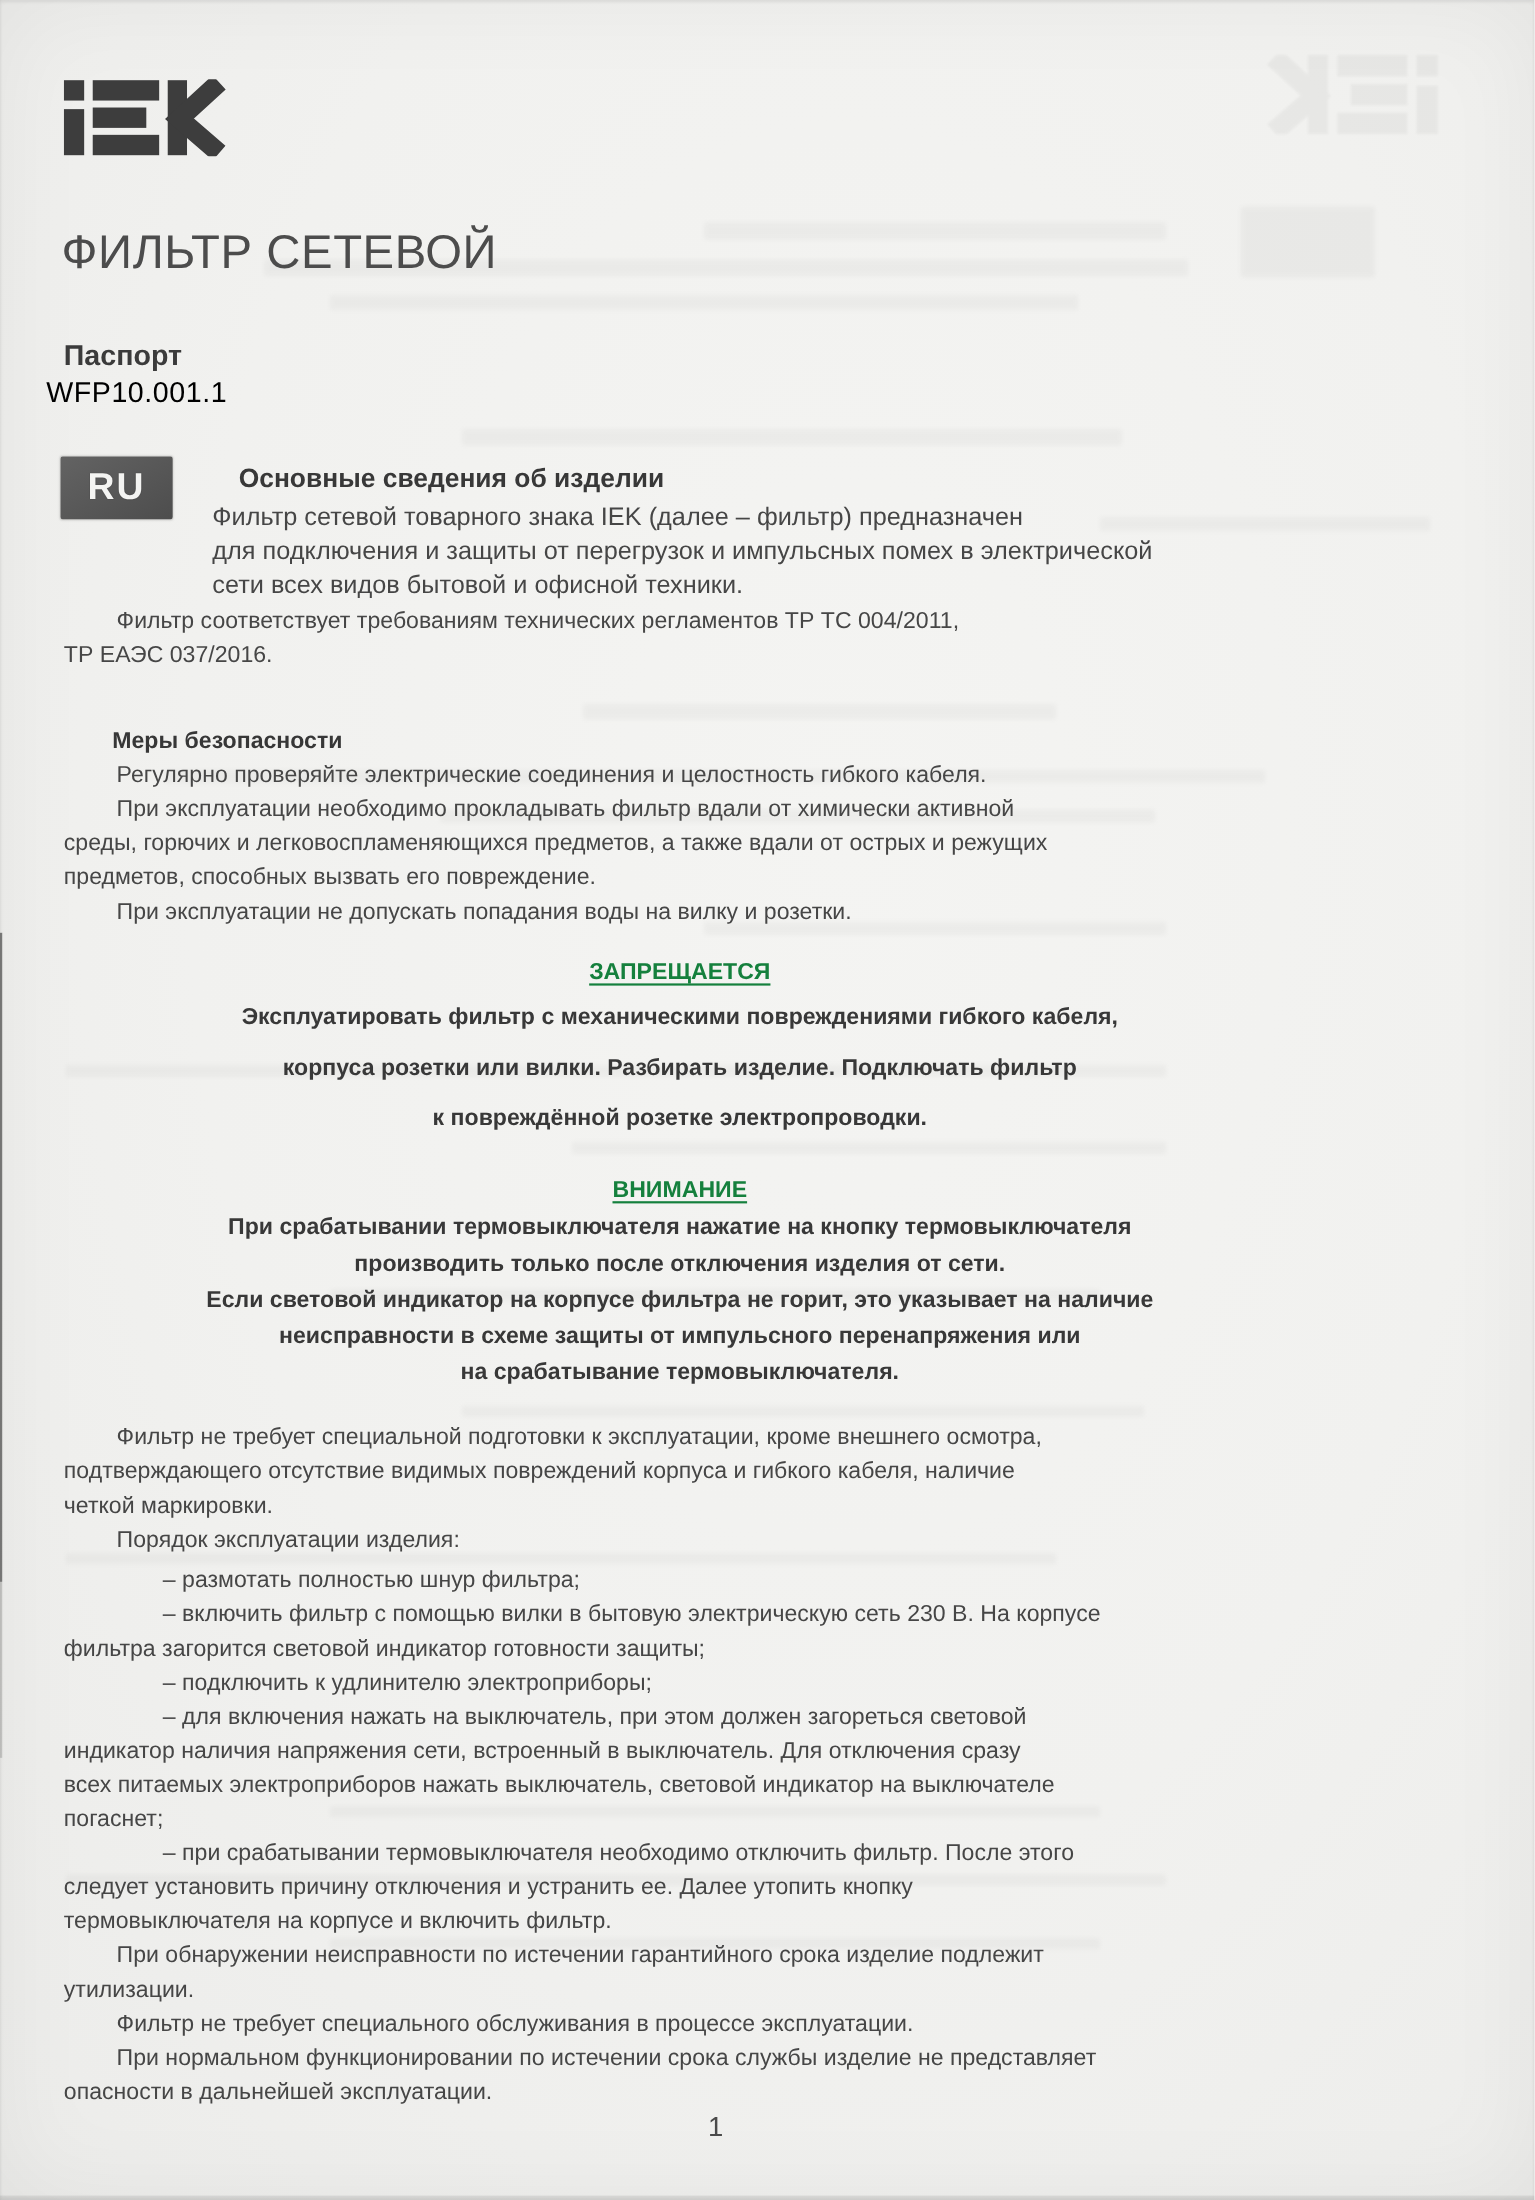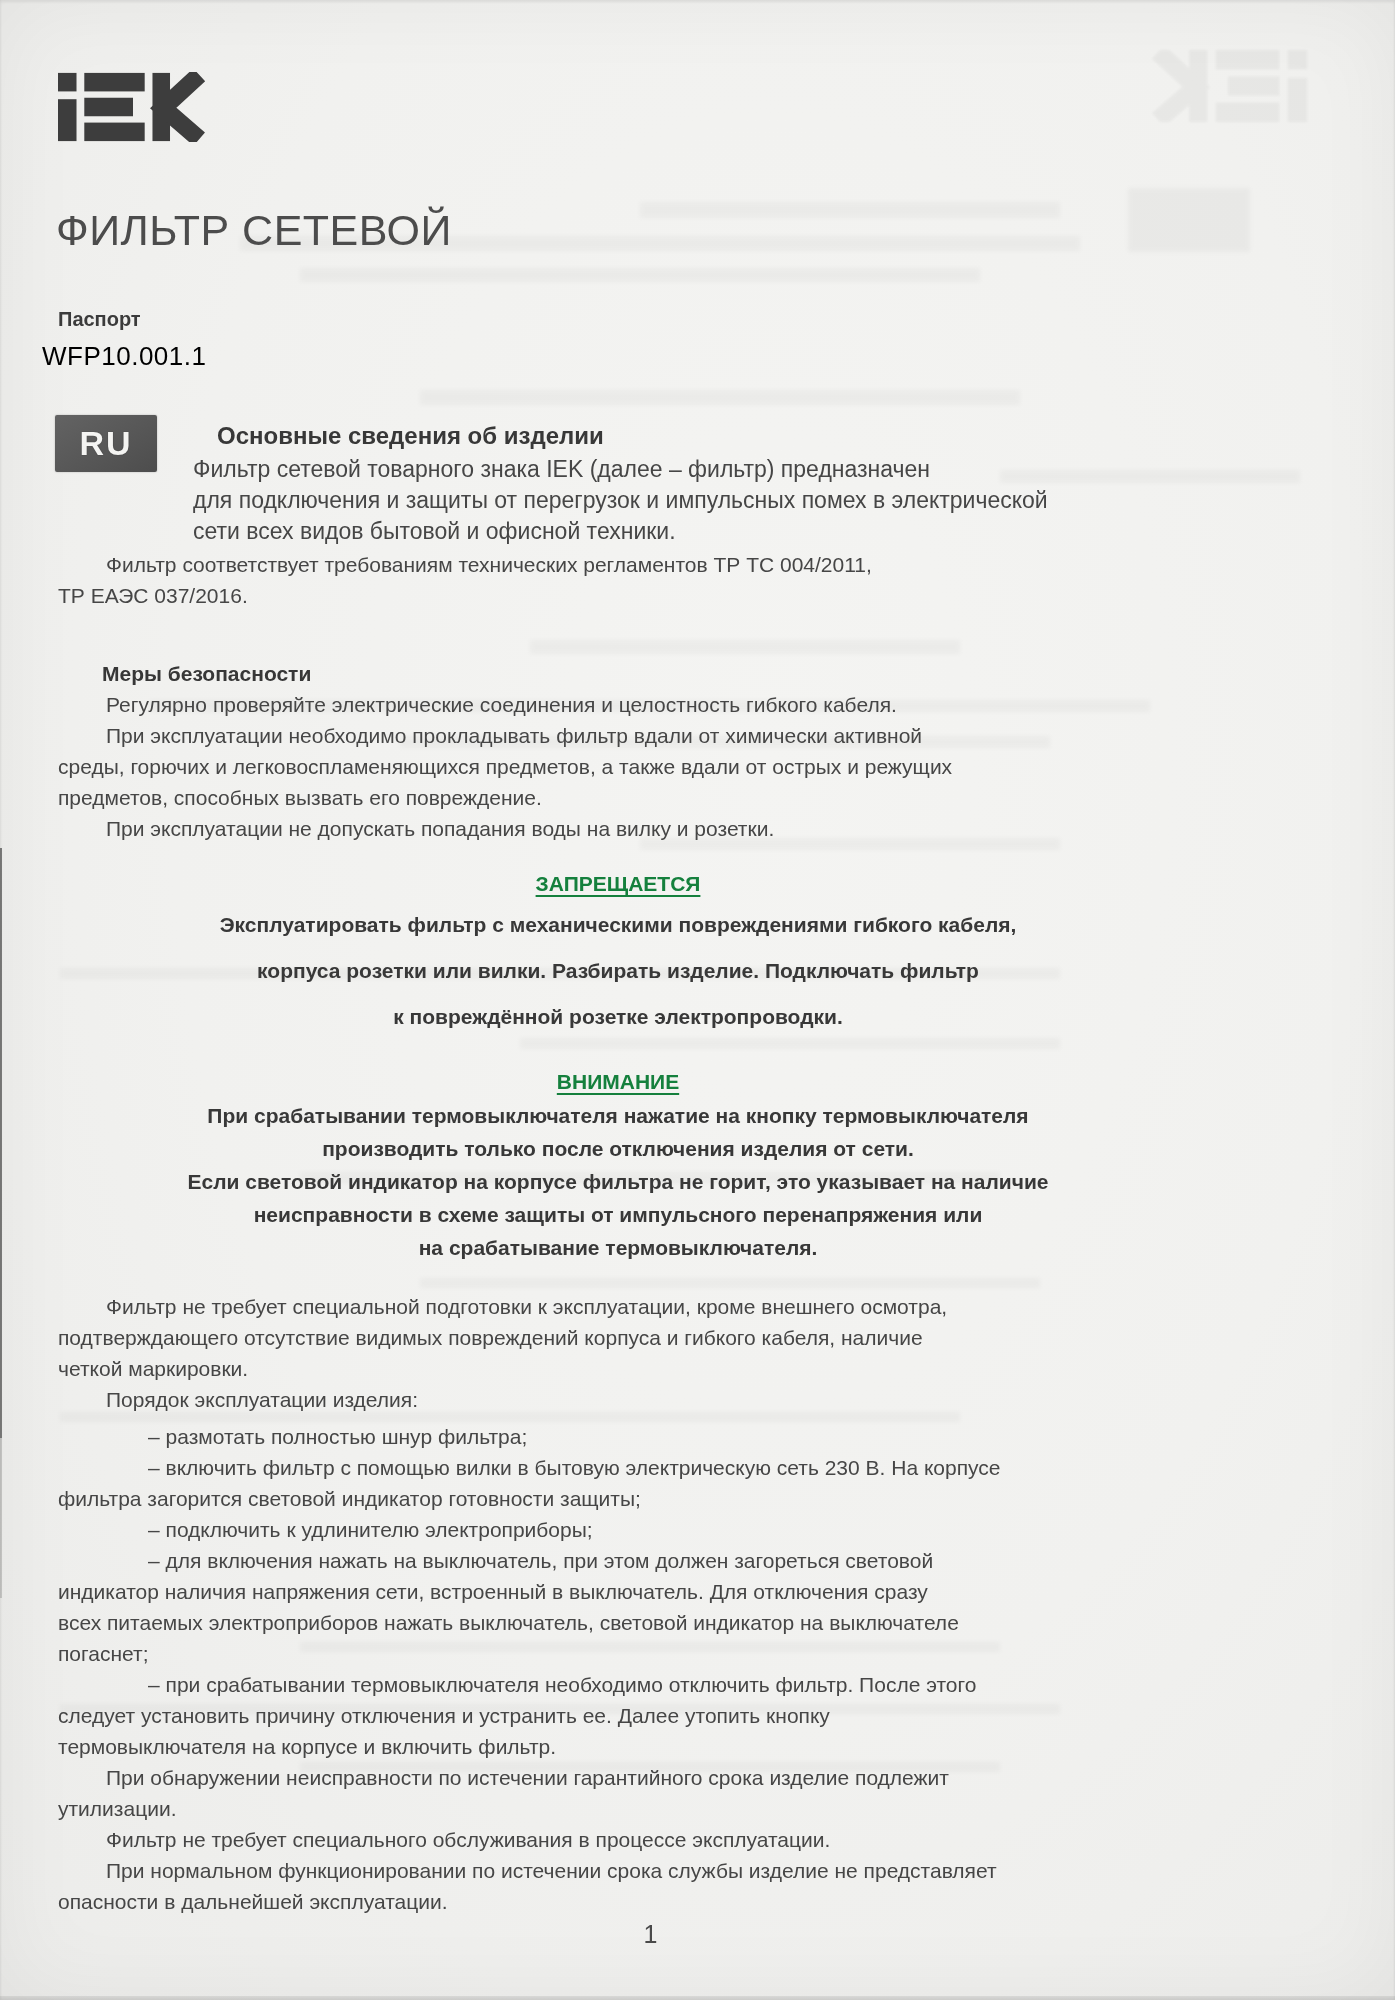--- a/index.html
+++ b/index.html
@@ -12,21 +12,21 @@
   .page::before{ 
     content:"";position:absolute;inset:0;pointer-events:none;
     box-shadow:inset 0 0 90px rgba(0,0,0,0.05), inset 0 2px 3px rgba(0,0,0,0.07), inset 0 -2px 3px rgba(0,0,0,0.06);
   }
   
   .logo{position:absolute;left:58px;top:72px;width:150px;height:70px;}
   .doc-title{
     position:absolute;left:56px;top:206px;
     font-size:43px;font-weight:400;color:#4c4c4c;letter-spacing:0.5px;white-space:nowrap;
   }
-  .passport-label{position:absolute;left:58px;top:308px;font-size:20px;font-weight:700;color:#3b3b3b;}
+  .passport-label{position:absolute;left:58px;top:308px;font-size:26px;font-weight:700;color:#3b3b3b;}
   .model-code{position:absolute;left:42px;top:341px;font-size:26px;color:#000000;letter-spacing:0.5px;}
   
   .ru-badge{
     position:absolute;left:55px;top:415px;width:102px;height:57px;
     background:linear-gradient(150deg,#636363,#4d4d4d);
     border-radius:2px;display:flex;align-items:center;justify-content:center;
     box-shadow:0 0 2px rgba(0,0,0,0.25);
   }
   .ru-badge span{
     color:#f4f4f2;font-size:34px;font-weight:700;letter-spacing:2px;

